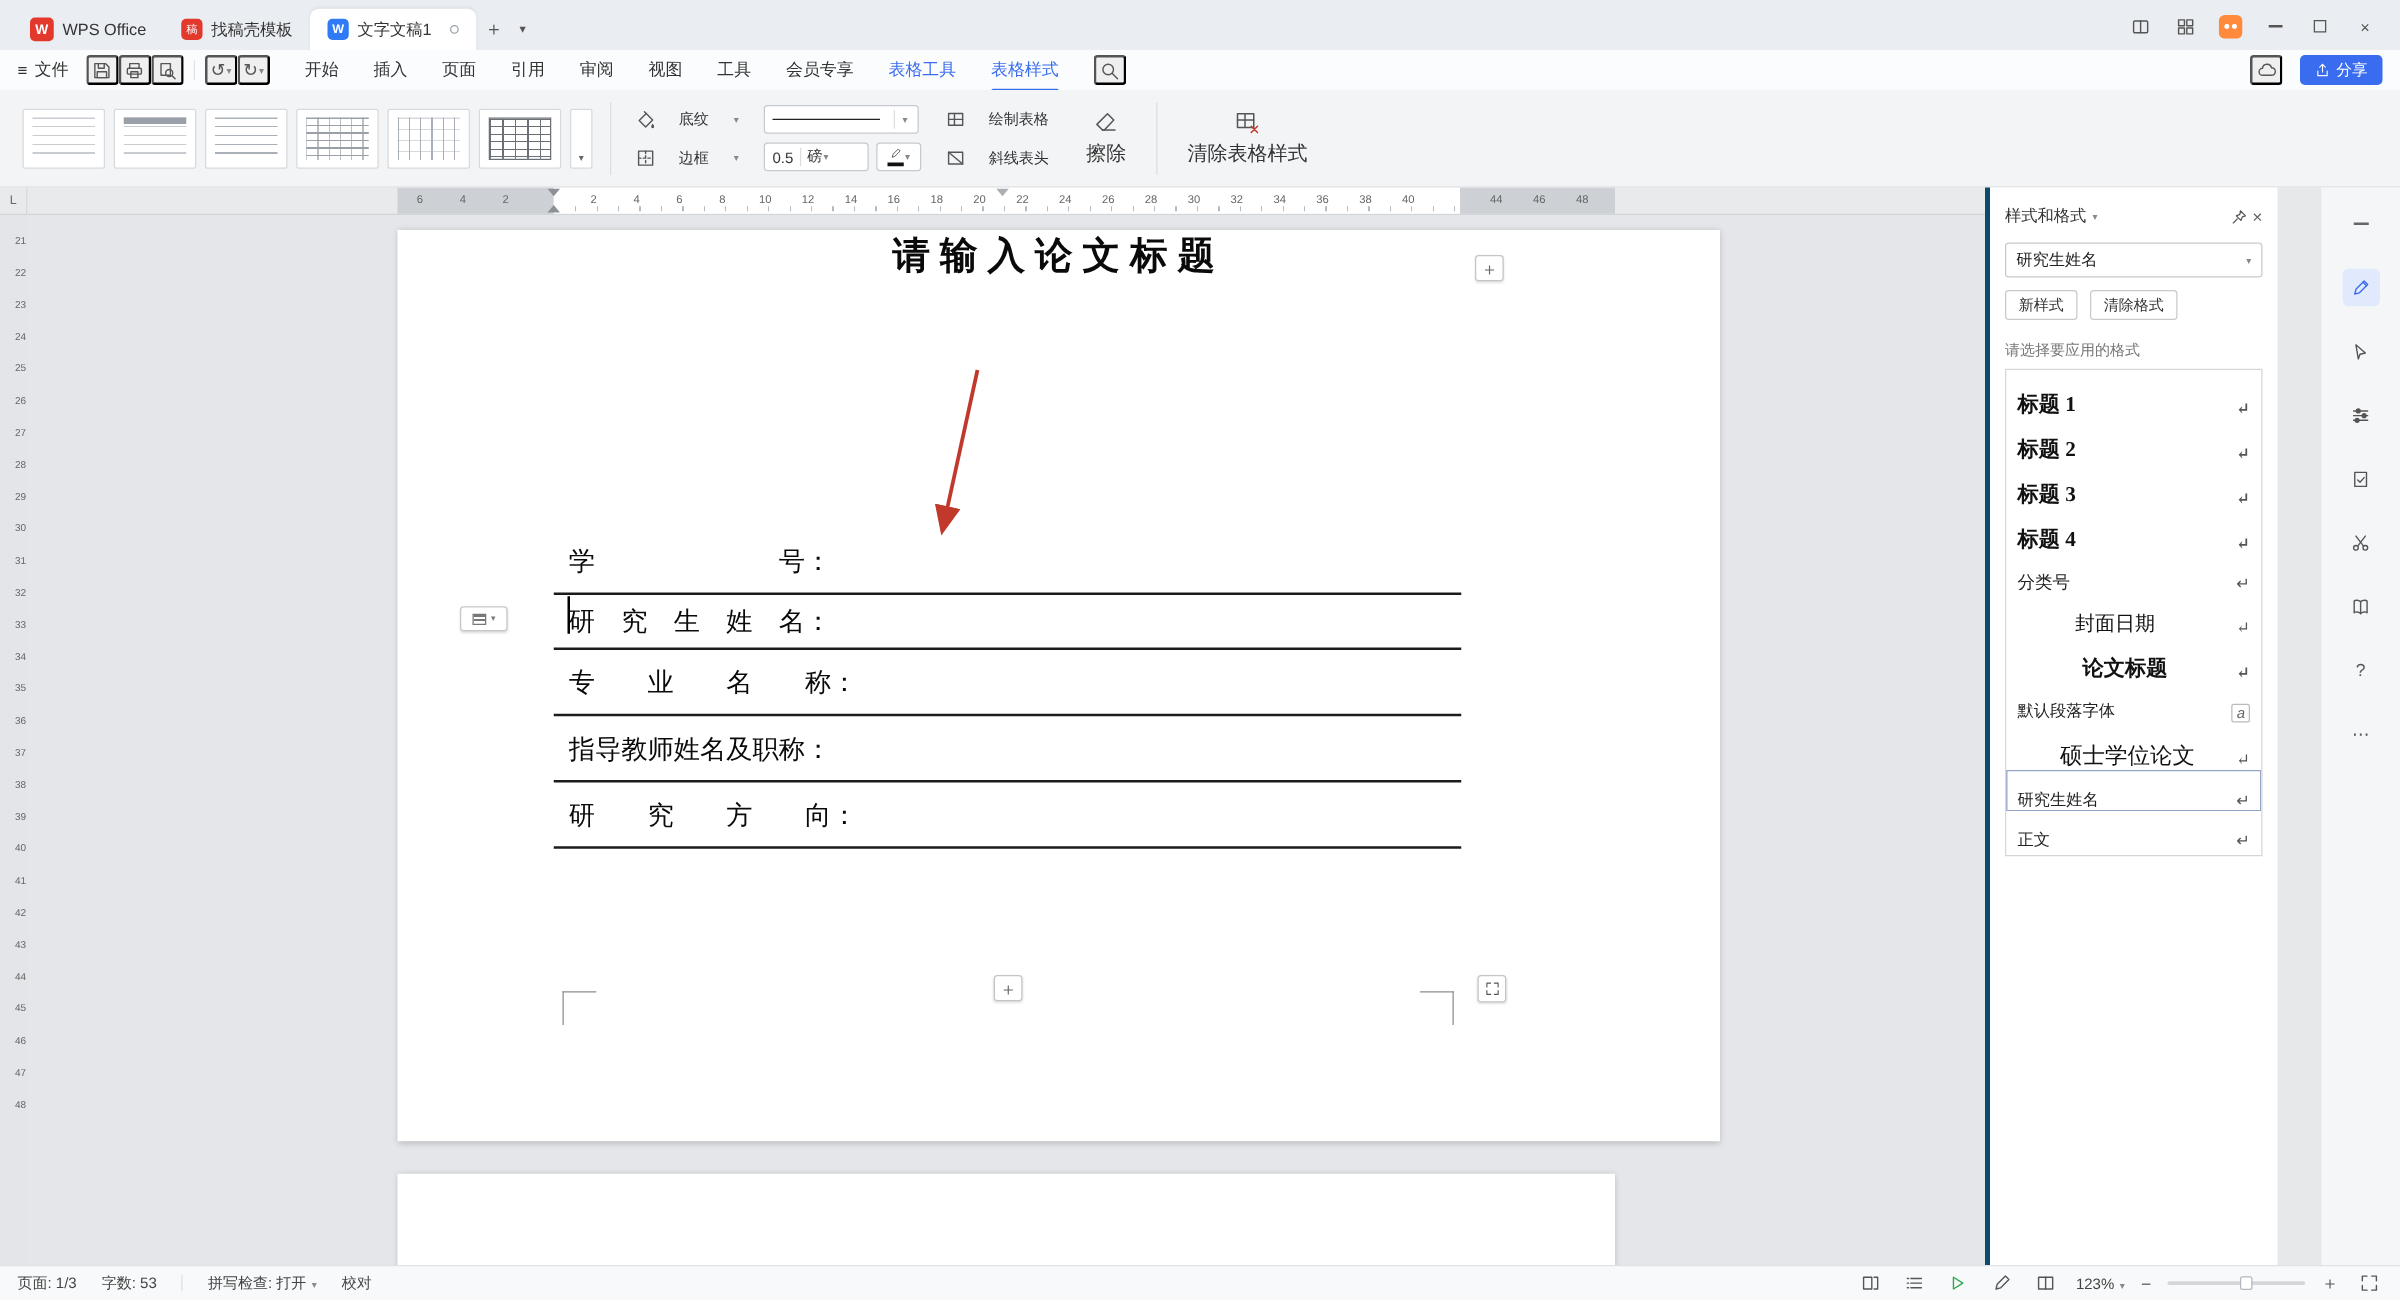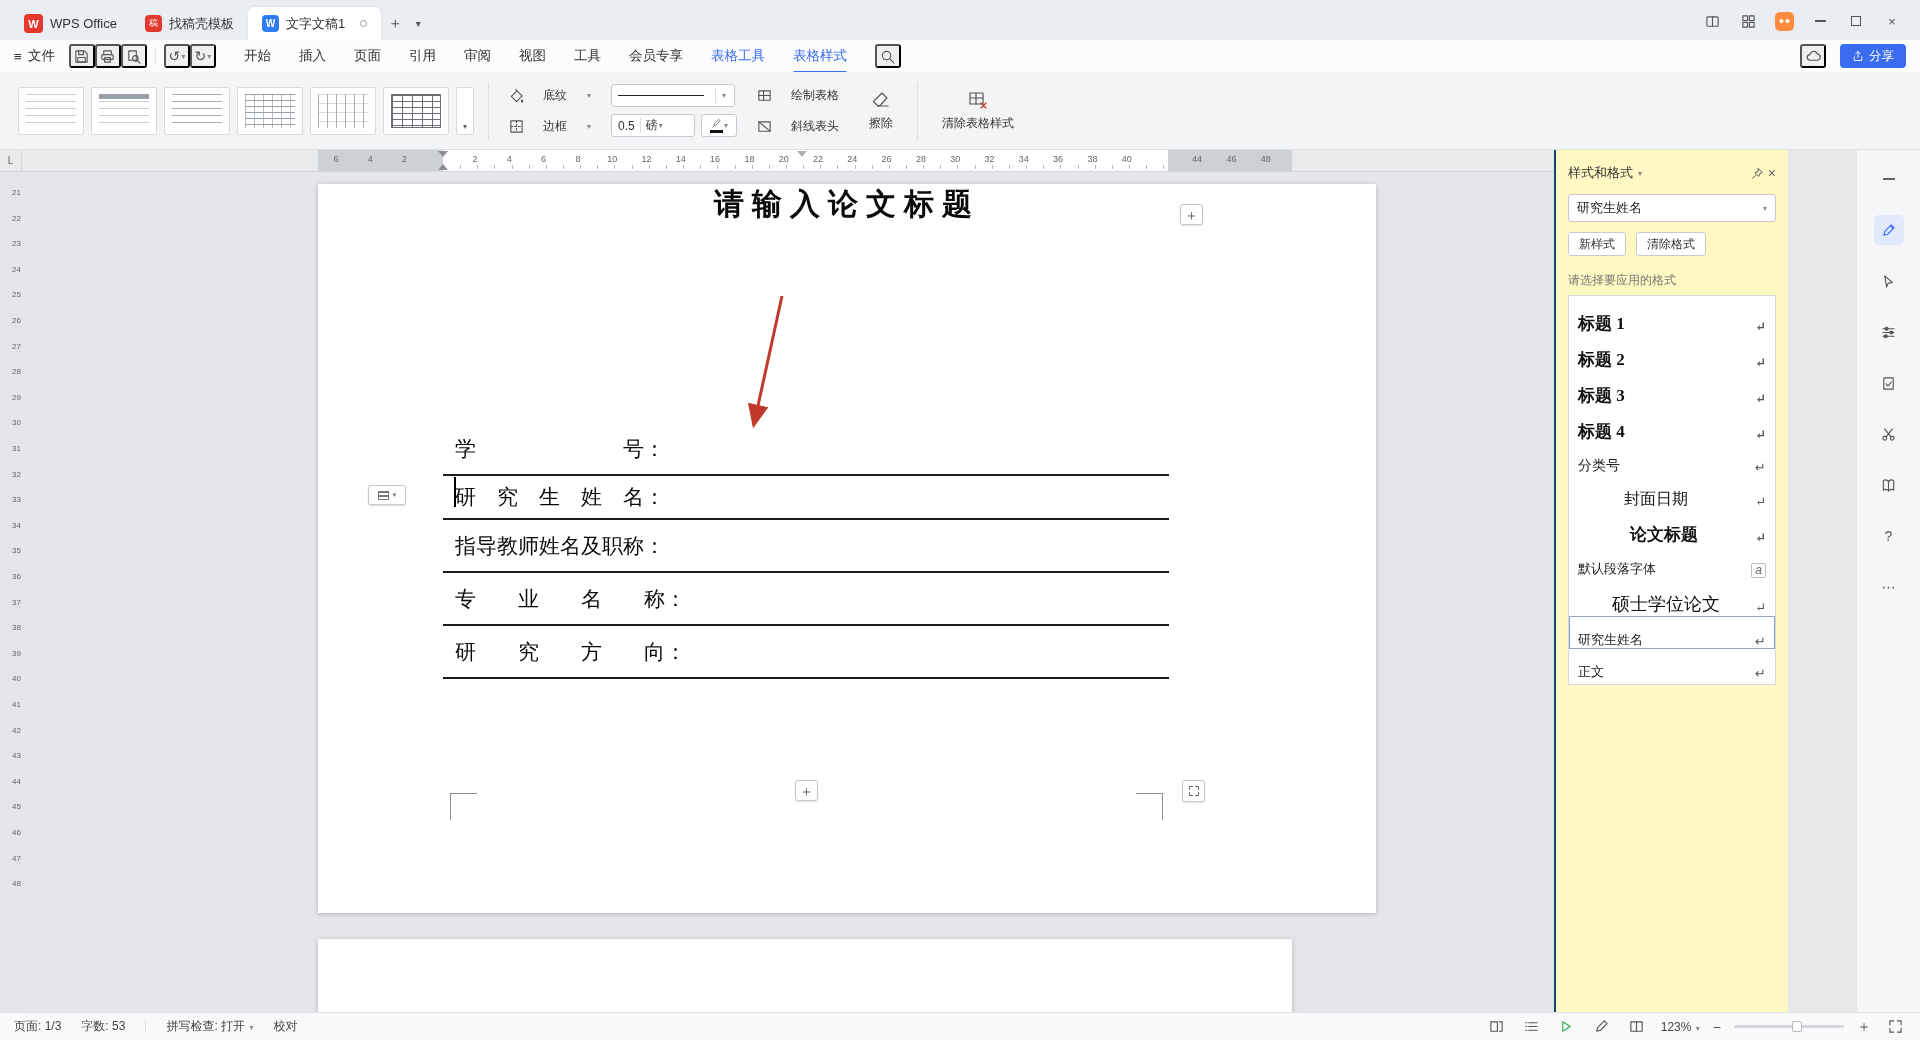--- a/index.html
+++ b/index.html
@@ -53,21 +53,21 @@
 .g6 i{border:1px solid #6b7077;background:repeating-linear-gradient(to bottom,#6b7077 0 1px,transparent 1px 6px),repeating-linear-gradient(90deg,#6b7077 0 1px,transparent 1px 10px)}
 .g-more{width:18px;height:48px;background:#fff;border:1px solid #d7d9dc;border-radius:2px;display:flex;align-items:flex-end;justify-content:center;padding-bottom:3px;color:#666;font-size:8px;cursor:pointer}
 .rb-sep{width:1px;height:58px;background:#dcdee1}
 .rb-col{display:flex;flex-direction:column;gap:7px}
 .rb-sm{display:flex;align-items:center;gap:19px;height:24px;padding:0 6px;font-size:12px;color:#333;border-radius:3px;background:transparent;border:none;cursor:pointer;white-space:nowrap}
 .dd{display:flex;align-items:center;background:#fff;border:1px solid #c6c9cd;border-radius:3px;height:23px;padding:0 6px;font-size:12px;color:#333;cursor:pointer}
 .dd .line-sample{width:86px;height:0;border-top:1.6px solid #222;margin-right:6px}
 .dd .dd-div{width:1px;height:15px;background:#dcdee1;margin:0 5px}
 .pen-swatch{display:flex;flex-direction:column;align-items:center;line-height:0;gap:2px}
 .pen-swatch .bar{width:13px;height:3px;background:#111}
-.rb-big{display:flex;flex-direction:column;align-items:center;justify-content:center;gap:5px;height:62px;padding:0 10px;font-size:12px;color:#333;background:transparent;border:none;border-radius:3px;cursor:pointer;white-space:nowrap}
+.rb-big{display:flex;flex-direction:column;align-items:center;justify-content:center;gap:5px;height:62px;padding:0 10px;font-size:16px;color:#333;background:transparent;border:none;border-radius:3px;cursor:pointer;white-space:nowrap}
 svg.ic20{width:20px;height:20px;fill:none;stroke:#555;stroke-width:1.2;stroke-linecap:round;stroke-linejoin:round}
 
 
 .tabsel{position:absolute;left:0;top:150px;width:22px;height:22px;background:#e8eaec;border-right:1px solid #d2d5d8;border-bottom:1px solid #d2d5d8;color:#666;font-size:10px;display:flex;align-items:center;justify-content:center}
 .h-ruler{position:absolute;left:22px;top:150px;width:1600px;height:22px;background:#e8eaec;border-bottom:1px solid #d2d5d8;overflow:hidden}
 .hr-band{position:absolute;top:0;height:22px}
 .hr-margin{background:#cdd0d4}
 .hr-text{background:#fff}
 .hr-ticks{position:absolute;top:15px;height:4px;background:repeating-linear-gradient(90deg,#b6b9bd 0 1px,transparent 1px 17.15px)}
 .hr-num{position:absolute;top:4px;transform:translateX(-50%);font-size:9px;color:#666}
@@ -92,21 +92,21 @@
 .caret{position:absolute;left:136px;top:293px;width:2px;height:30px;background:#000;animation:blink 1s steps(1) infinite}
 @keyframes blink{50%{opacity:0}}
 .row-handle{position:absolute;left:50px;top:301px;width:38px;height:20px;background:#fff;border:1px solid #c6c9cc;border-radius:3px;box-shadow:0 1px 2px rgba(0,0,0,.15);display:flex;align-items:center;justify-content:center;gap:3px;cursor:pointer}
 .row-handle .hicon{width:11px;height:9px;background:repeating-linear-gradient(to bottom,#777 0 1.5px,transparent 1.5px 3.5px);border:1px solid #777}
 .row-handle .chev{font-size:7px;color:#777}
 .corner{position:absolute;width:27px;height:27px}
 .corner.l{left:132px;top:609px;border-left:1.4px solid #8a8d90;border-top:1.4px solid #8a8d90}
 .corner.r{left:818px;top:609px;border-right:1.4px solid #8a8d90;border-top:1.4px solid #8a8d90}
 
 
-.spanel{position:absolute;left:1554px;top:150px;width:234px;height:862px;background:#fef9c3;border-left:2px solid #0c4a6e}
+.spanel{position:absolute;left:1588px;top:150px;width:234px;height:862px;background:#ffffff;border-left:4px solid #0c4a6e}
 .sp-header{display:flex;align-items:center;padding:14px 12px 0;font-size:13px;color:#333;gap:4px}
 .sp-header .sp-sp{flex:1}
 .sp-x{font-size:14px;color:#666;cursor:pointer}
 .sp-dd{margin:12px 12px 0;height:28px;background:#fff;border:1px solid #c7cacd;border-radius:3px;display:flex;align-items:center;padding:0 8px;font-size:13px;color:#222;cursor:pointer}
 .sp-dd .sp-sp{flex:1}
 .sp-btns{display:flex;gap:10px;margin:10px 12px 0}
 .sp-btn{height:24px;padding:0 10px;font-size:12px;background:#fff;border:1px solid #c7cacd;border-radius:3px;color:#333;cursor:pointer}
 .sp-hint{margin:16px 12px 4px;font-size:12px;color:#777}
 .sp-list{margin:6px 12px 0;background:#fff;border:1px solid #d4d6d9;padding:3px 0}
 .st-row{display:flex;align-items:flex-end;padding:0 9px;cursor:pointer}
@@ -453,24 +453,24 @@
       <span class="caret"></span>
 
       <div class="doc-form">
         <div class="form-row">
           <span class="field-label">学　　　　　　　号：</span>
         </div>
         <div class="form-row first">
           <span class="field-label">研　究　生　姓　名：</span>
         </div>
         <div class="form-row">
+          <span class="field-label">专　　业　　名　　称：</span>
+        </div>
+        <div class="form-row">
           <span class="field-label">指导教师姓名及职称：</span>
-        </div>
-        <div class="form-row">
-          <span class="field-label">专　　业　　名　　称：</span>
         </div>
         <div class="form-row">
           <span class="field-label">研　　究　　方　　向：</span>
         </div>
       </div>
 
       <div class="corner l"></div>
       <div class="corner r"></div>
       <button class="plus-btn" style="left:477px;top:596px">＋</button>
       <button class="expand-btn">

